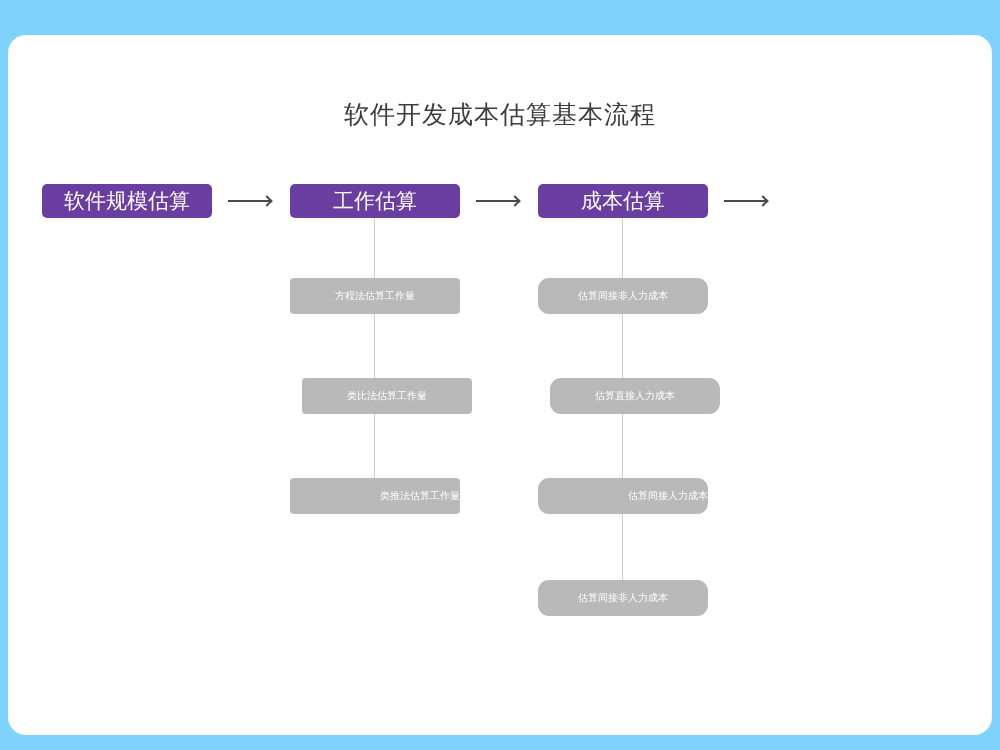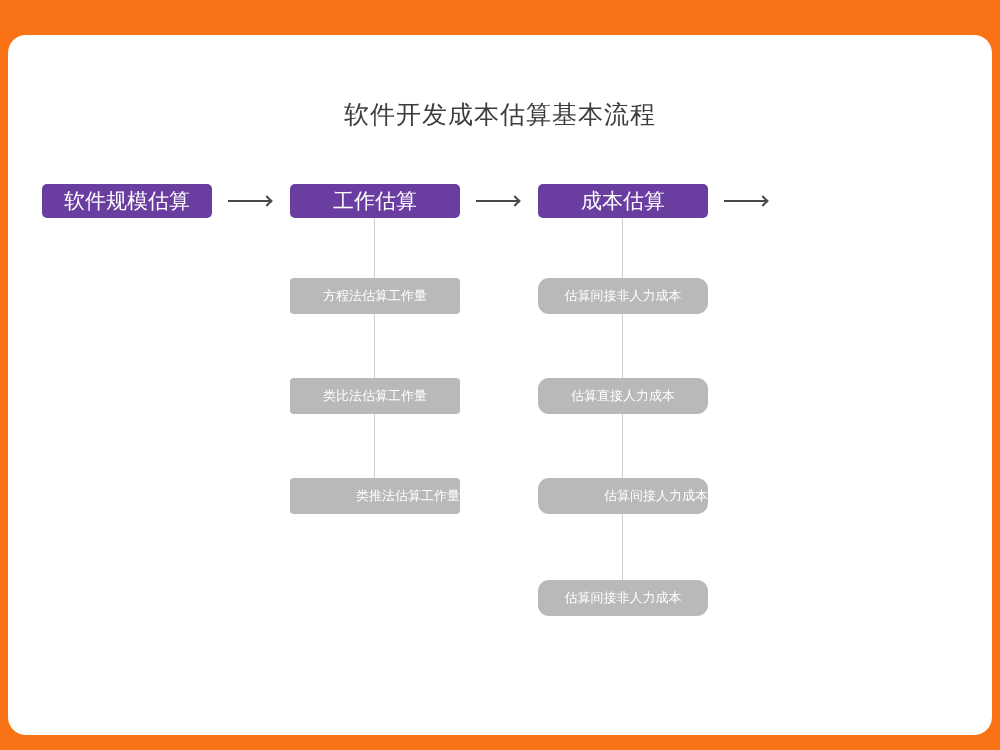--- a/index.html
+++ b/index.html
@@ -1,20 +1,20 @@
 <!DOCTYPE html>
 <html><head>
 <meta charset="utf-8">
 <style>
   html, body { margin: 0; padding: 0; }
   .page {
     position: relative;
     width: 1000px;
     height: 750px;
-    background: #f97316;
+    background: #7dd3fc;
     font-family: "Liberation Sans", "DejaVu Sans", sans-serif;
     overflow: hidden;
   }
   .card {
     position: absolute;
     left: 8px;
     top: 35px;
     width: 984px;
     height: 700px;
     background: #ffffff;
@@ -75,29 +75,29 @@
   }
   .v1 { left: 374px; top: 218px; height: 278px; }
   .v2 { left: 622px; top: 218px; height: 380px; }
   .gnode {
     position: absolute;
     width: 170px;
     height: 36px;
     background: #b9b9b9;
     border-radius: 4px;
     color: #ffffff;
-    font-size: 13px;
+    font-size: 10px;
     text-align: center;
     line-height: 36px;
     white-space: nowrap;
   }
   .c1 { left: 290px; }
   .c2 { left: 538px; border-radius: 11px; }
   .r1 { top: 278px; }
-  .r2 { top: 378px; }
+  .r2 { top: 378px; margin-left: 12px; }
   .r3 { top: 478px; text-align: right; }
   .r4 { top: 580px; }
 </style>
 </head>
 <body>
 
 <div class="page">
   <div class="card"></div>
 
   <div class="title">软件开发成本估算基本流程</div>

